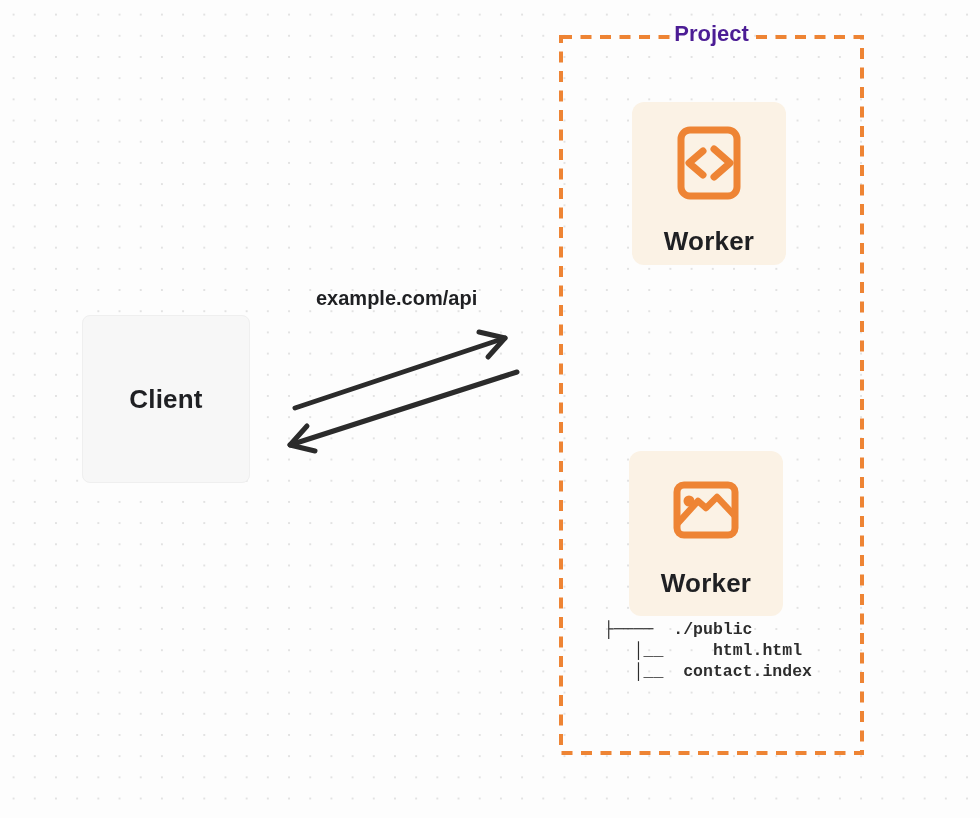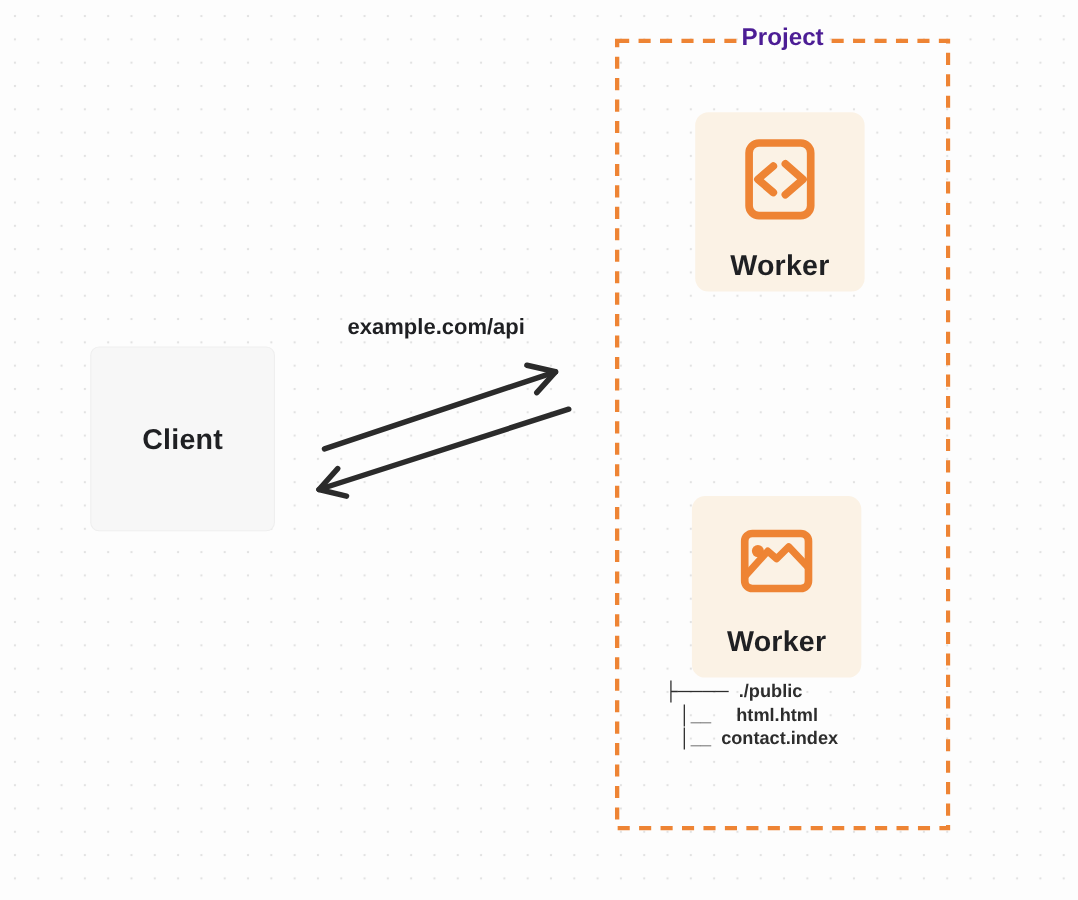--- a/index.html
+++ b/index.html
@@ -62,21 +62,21 @@
     border-radius: 12px;
     display: flex; flex-direction: column; align-items: center;
     box-sizing: border-box;
   }
   .node.worker { left: 73px; top: 67px;  height: 163px; padding-top: 24px; }
   .node.assets { left: 70px; top: 416px; height: 165px; padding-top: 30px; }
   .node.worker .node-label { margin-top: 26px; }
   .node.assets .node-label { margin-top: 29px; }
   .file-tree {
     position: absolute; left: 45px; top: 584px;
-    font-family: Liberation Sans, sans-serif;
+    font-family: Liberation Mono, monospace;
     font-size: 16.5px; font-weight: 700;
     line-height: 21px; color: #2D2D2D;
   }
   .tree-line { white-space: pre; }
 </style>
 </head>
 <body>
 
 <div class="stage">
 

